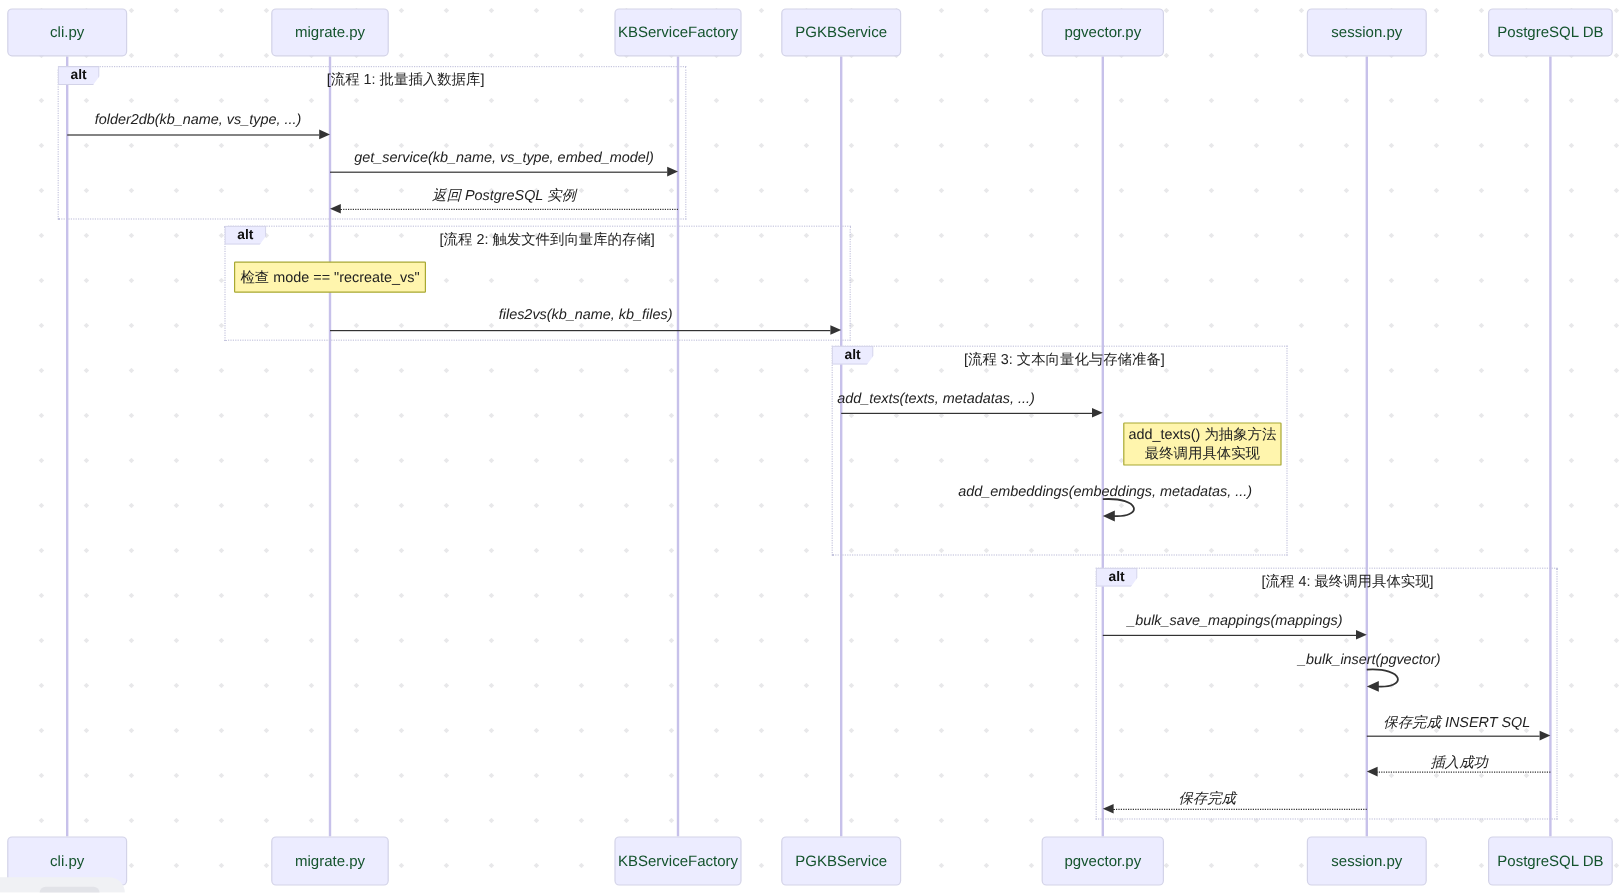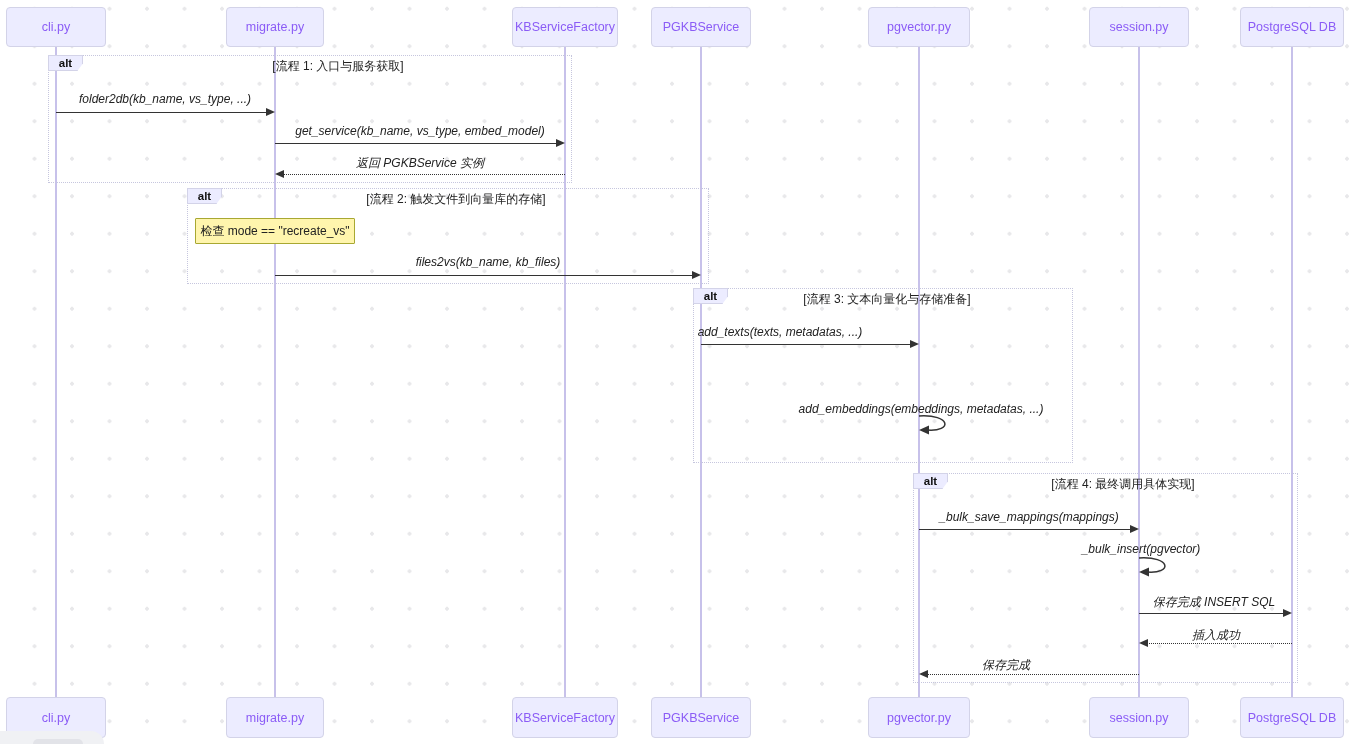--- a/index.html
+++ b/index.html
@@ -10,21 +10,21 @@
     background-image: radial-gradient(circle, #e8e8ea 1.7px, transparent 1.9px);
     background-size: 37.5px 37.5px;
     background-position: 15.75px -10px;
     font-family:"Liberation Sans","DejaVu Sans",sans-serif;
     color:#2b2b2b;
   }
   .participant {
     position:absolute; height:40px; background:#ececff;
     border:1px solid #d3d3e8; border-radius:4px;
     display:flex; align-items:center; justify-content:center;
-    font-size:12.5px; color:#8b5cf6; white-space:nowrap;
+    font-size:12.5px; color:#14532d; white-space:nowrap;
   }
   .lifeline { position:absolute; top:47px; height:650px; width:1.5px; background:#c7c1ea; }
   .frame { position:absolute; border:1.4px dotted #c6c6de; }
   .frame-label {
     position:absolute; top:-1px; left:-1px; width:35px; height:16px;
     background:#ececff; border:1px solid #d3d3e8;
     clip-path:polygon(0 0,100% 0,100% 52%,84% 100%,0 100%);
     font-size:11.5px; font-weight:700; color:#111;
     display:flex; align-items:center; justify-content:center; padding-bottom:1px;
   }
@@ -63,21 +63,21 @@
   <div class="lifeline" style="left:55px"></div>
   <div class="lifeline" style="left:274px"></div>
   <div class="lifeline" style="left:564px"></div>
   <div class="lifeline" style="left:700px"></div>
   <div class="lifeline" style="left:918px"></div>
   <div class="lifeline" style="left:1138px"></div>
   <div class="lifeline" style="left:1291px"></div>
 
   <div class="frame" style="left:48px;top:55px;width:524px;height:128px">
     <div class="frame-label">alt</div>
-    <div class="frame-cond" style="left:289px">[流程 1: 入口与服务获取]</div>
+    <div class="frame-cond" style="left:289px">[流程 1: 批量插入数据库]</div>
   </div>
 
   <div class="frame" style="left:187px;top:188px;width:522px;height:96px">
     <div class="frame-label">alt</div>
     <div class="frame-cond" style="left:268px">[流程 2: 触发文件到向量库的存储]</div>
   </div>
 
   <div class="frame" style="left:693px;top:288px;width:380px;height:175px">
     <div class="frame-label">alt</div>
     <div class="frame-cond" style="left:193px">[流程 3: 文本向量化与存储准备]</div>
@@ -94,41 +94,45 @@
     <div class="arr-r" style="left:266px;top:108px"></div>
   </div>
 
   <div>
     <div class="msg-label" style="left:420px;top:124px">get_service(kb_name, vs_type, embed_model)</div>
     <div class="line" style="left:275px;top:143px;width:281px"></div>
     <div class="arr-r" style="left:556px;top:139px"></div>
   </div>
 
   <div>
-    <div class="msg-label" style="left:420px;top:155px">返回 PGKBService 实例</div>
+    <div class="msg-label" style="left:420px;top:155px">返回 PostgreSQL 实例</div>
     <div class="arr-l" style="left:275px;top:170px"></div>
     <div class="line dotted" style="left:283px;top:174px;width:282px"></div>
   </div>
 
   <div class="note" style="left:195px;top:218px;width:160px;height:26px">
     <div>检查 mode == "recreate_vs"</div>
   </div>
 
   <div>
     <div class="msg-label" style="left:488px;top:255px">files2vs(kb_name, kb_files)</div>
     <div class="line" style="left:275px;top:275px;width:417px"></div>
     <div class="arr-r" style="left:692px;top:271px"></div>
   </div>
 
   <div>
     <div class="msg-label" style="left:780px;top:325px">add_texts(texts, metadatas, ...)</div>
     <div class="line" style="left:701px;top:344px;width:209px"></div>
     <div class="arr-r" style="left:910px;top:340px"></div>
   </div>
 
+  <div class="note" style="left:936px;top:352px;width:132px;height:36px">
+    <div>add_texts() 为抽象方法</div>
+    <div>最终调用具体实现</div>
+  </div>
 
   <div>
     <div class="msg-label" style="left:921px;top:402px">add_embeddings(embeddings, metadatas, ...)</div>
     <svg class="selfloop" style="left:917px;top:413px" width="42" height="24" viewBox="0 0 42 24">
       <path d="M2,3 C34,1 36,19 10,17" fill="none" stroke="#333" stroke-width="1.5"></path>
       <polygon points="2,17 12,12.5 12,21.5" fill="#333"></polygon>
     </svg>
   </div>
 
   <div>

